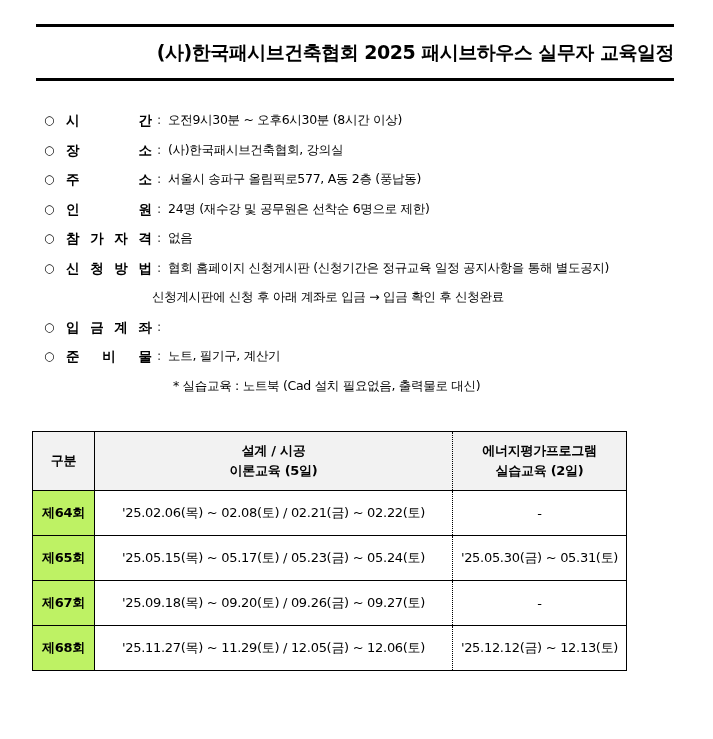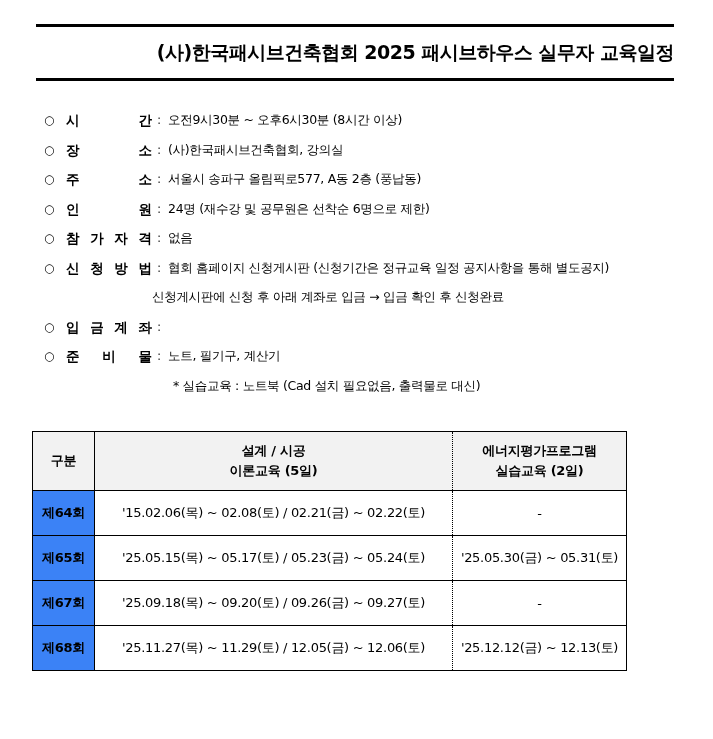--- a/index.html
+++ b/index.html
@@ -31,21 +31,21 @@
 
   table.sched {
     position: absolute; left: 32px; top: 431px; width: 595px; border-collapse: collapse;
     font-size: 13px; letter-spacing: -0.3px;
   }
   table.sched td, table.sched th {
     border: 1.5px solid #000; padding: 0; text-align: center; vertical-align: middle;
   }
   table.sched th { background: #f2f2f2; font-weight: bold; line-height: 20px; height: 58px; }
   table.sched tr.r td { height: 44px; }
-  table.sched td.round { background: #3b82f6; font-weight: bold; width: 61px; }
+  table.sched td.round { background: #bef264; font-weight: bold; width: 61px; }
   table.sched th.round { width: 61px; }
   table.sched .theory { width: 357px; border-right: 1.5px dotted #000; text-align: center; }
   table.sched .practice { border-left: 1.5px dotted #000; }
   .cellline { display: block; line-height: 20px; }
 </style>
 </head>
 <body>
 
 <div class="rule top"></div>
 <div class="title">(사)한국패시브건축협회 2025 패시브하우스 실무자 교육일정</div>
@@ -157,21 +157,21 @@
       <th class="practice">
         <span class="cellline">에너지평가프로그램</span>
         <span class="cellline">실습교육 (2일)</span>
       </th>
     </tr>
   </thead>
   <tbody>
     <tr class="r">
       <td class="round">제64회</td>
       <td class="theory">
-        <span class="cellline">'15.02.06(목) ~ 02.08(토) / 02.21(금) ~ 02.22(토)</span>
+        <span class="cellline">'25.02.06(목) ~ 02.08(토) / 02.21(금) ~ 02.22(토)</span>
       </td>
       <td class="practice">-</td>
     </tr>
     <tr class="r">
       <td class="round">제65회</td>
       <td class="theory">
         <span class="cellline">'25.05.15(목) ~ 05.17(토) / 05.23(금) ~ 05.24(토)</span>
       </td>
       <td class="practice">'25.05.30(금) ~ 05.31(토)</td>
     </tr>

